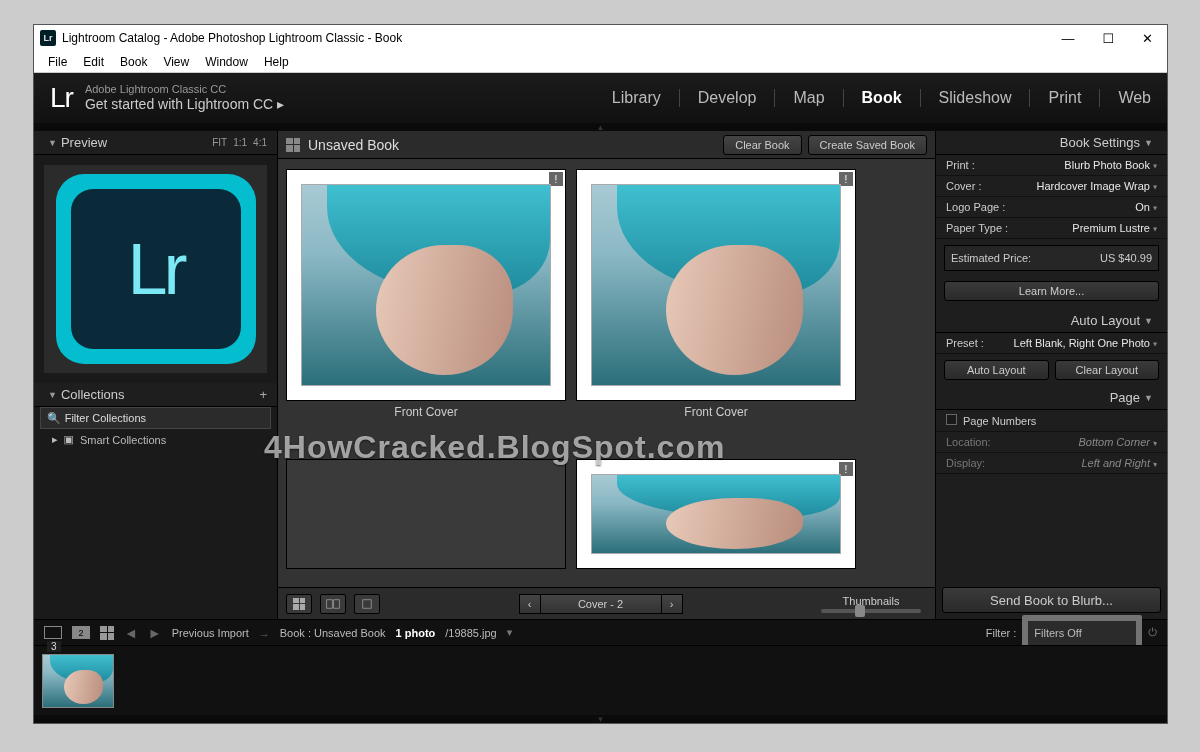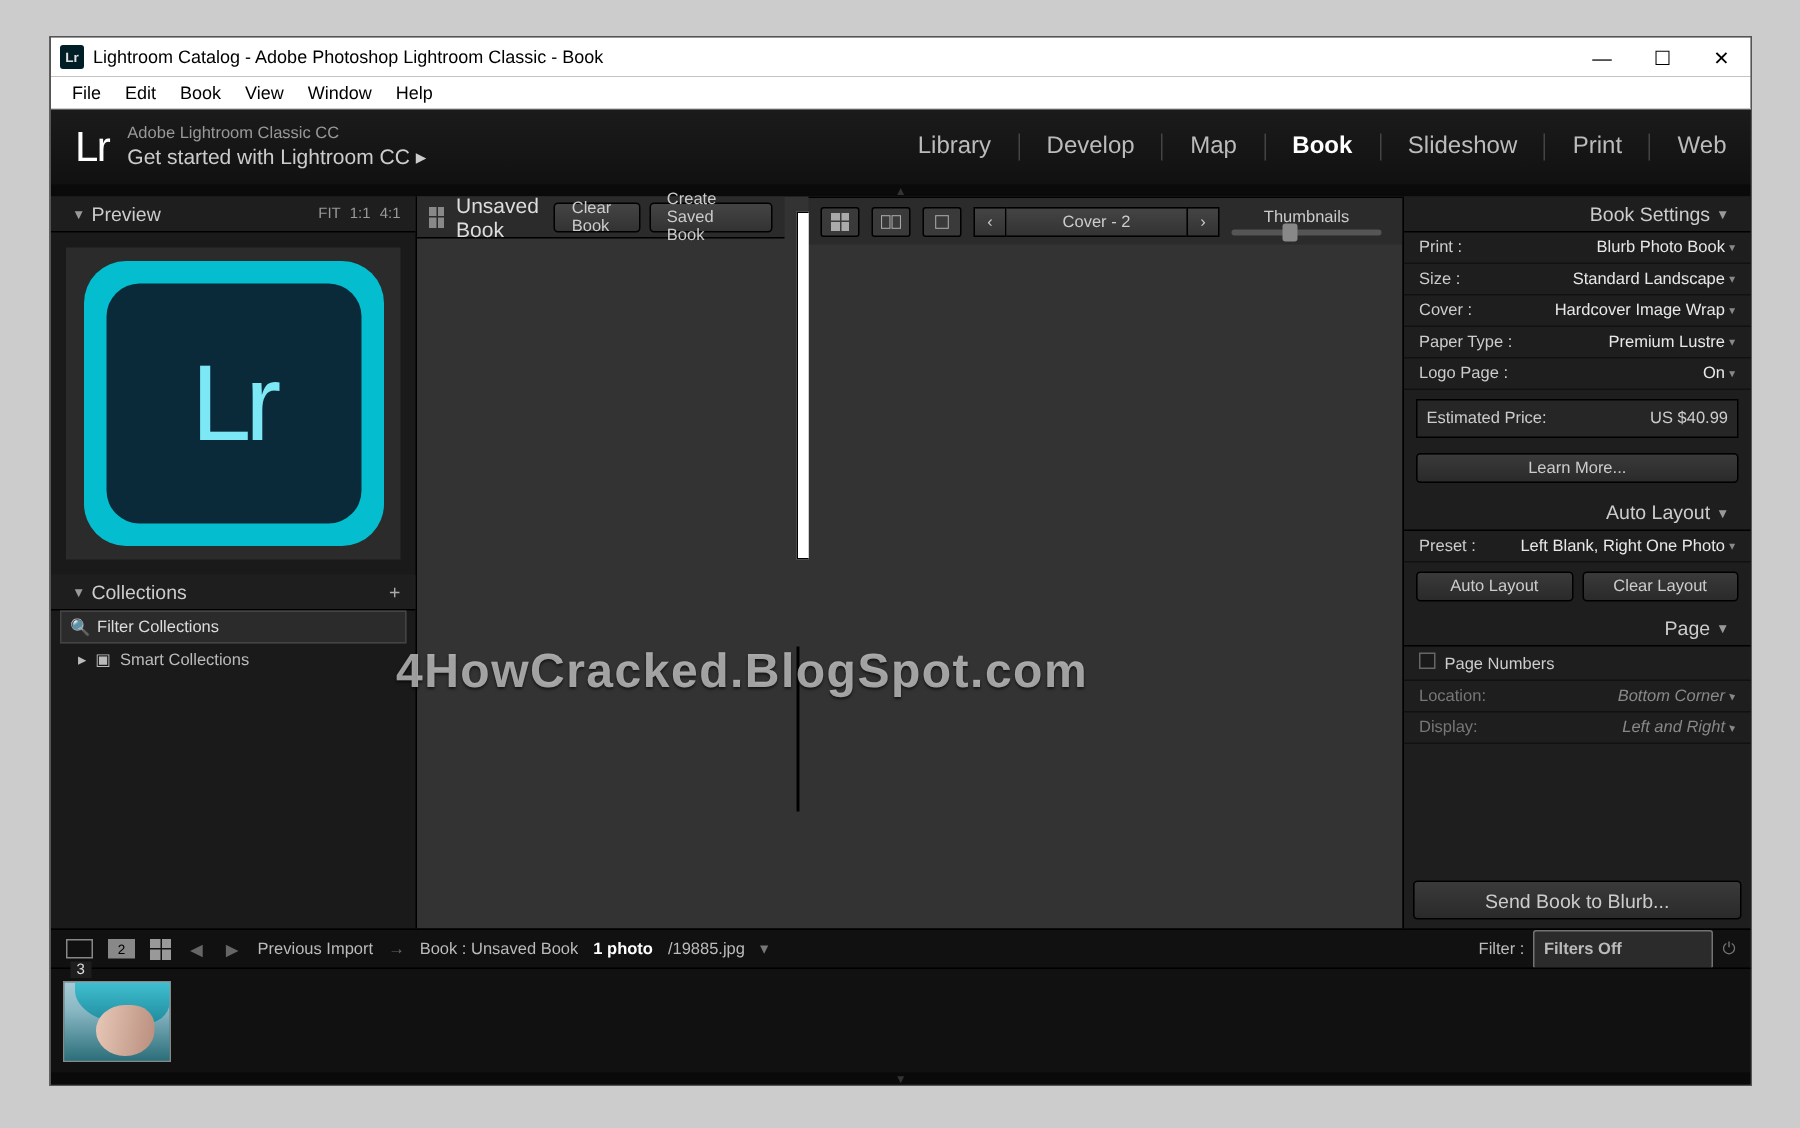--- a/index.html
+++ b/index.html
@@ -18,21 +18,21 @@
   .brandbar .lrlogo { font-size: 28px; font-weight: 300; color: #fff; margin-right: 12px; letter-spacing: -1px;}
   .brandbar .sub { display:flex; flex-direction:column; font-size:11px; line-height:1.2; color:#999;}
   .brandbar .sub .row2 { font-size:14px; color:#ccc;}
   .brandbar .modules { margin-left:auto; display:flex; align-items:center; gap:18px; color:#bbb; font-size:16px;}
   .brandbar .modules .sep { width:1px; height:18px; background:#444;}
   .brandbar .modules span { cursor:default;}
   .brandbar .modules .active { color:#fff; font-weight:600;}
   
   .main { flex:1; display:flex; background:#111; min-height:0;}
   .leftcol { width:244px; background:#1a1a1a; display:flex; flex-direction:column; border-right:1px solid #000;}
-  .midcol { flex:1; background:#333333; display:flex; flex-direction:row; min-width:0;}
+  .midcol { flex:1; background:#333333; display:flex; flex-direction:column; min-width:0;}
   .rightcol { width:232px; background:#1e1e1e; display:flex; flex-direction:column; border-left:1px solid #000;}
   
   .panelhdr { height:24px; background:#1e1e1e; display:flex; align-items:center; padding:0 10px; font-size:13px; color:#ccc; border-bottom:1px solid #000;}
   .panelhdr.right { justify-content:flex-end;}
   .panelhdr .tri { font-size:9px; margin:0 4px; color:#999;}
   .panelhdr .spacer { flex:1;}
   .panelhdr .small { font-size:10px; color:#999; margin-left:6px;}
   
   .previewbox { margin:10px; background:#2b2b2b; padding:6px; height:208px; display:flex; align-items:center; justify-content:center;}
   .lr-icon { width:200px; height:190px; background:#04becf; border-radius:28px; position:relative; display:flex; align-items:center; justify-content:center;}
@@ -87,21 +87,21 @@
   .rightcol .filler{flex:1;}
   
   .statusbar { height:26px; background:#111; border-top:1px solid #000; display:flex; align-items:center; padding:0 10px; font-size:11px; color:#bbb; gap:10px;}
   .statusbar .monico { width:18px; height:13px; border:1px solid #888; display:inline-block;}
   .statusbar .monico2 { width:18px; height:13px; background:#888; display:inline-flex; align-items:center; justify-content:center; color:#000; font-size:9px;}
   .statusbar .gridico2 { width:14px; height:14px; display:grid; grid-template-columns:1fr 1fr; gap:1px;}
   .statusbar .gridico2 i{background:#999;}
   .statusbar .arrow { color:#666; font-size:14px;}
   .statusbar .bold { color:#fff; font-weight:600;}
   .statusbar .filterdd { margin-left:auto; display:flex; align-items:center; gap:6px;}
-  .statusbar .fsel { width:120px; height:18px; background:#2b2b2b; border:1px solid #737373; padding:12px 6px; display:flex; align-items:center; border-radius:2px;font-weight:bold;}
+  .statusbar .fsel { width:120px; height:18px; background:#2b2b2b; border:6px solid #737373; padding:12px 6px; display:flex; align-items:center; border-radius:2px;}
   .filmstrip { height:70px; background:#111; display:flex; align-items:center; padding:4px 8px; gap:6px; border-top:1px solid #000;}
   .film-thumb { width:72px; height:54px; background:#2e6f7e; border:1px solid #888; position:relative;}
   .film-thumb .num { position:absolute; top:-14px; left:4px; color:#dddddd; font-size:10px; background:#1e1e1e; padding:0 4px;}
   .triangle-collapse { height:8px; background:#0a0a0a; display:flex; align-items:center; justify-content:center; color:#333; font-size:8px;}
   
   .watermark { position:absolute; left:230px; top:404px; color:rgba(255,255,255,0.6); font-size:32px; font-weight:bold; letter-spacing:1px; text-shadow:0 1px 2px rgba(0,0,0,0.6); pointer-events:none;}
 </style>
 </head>
 <body>
 
@@ -286,34 +286,30 @@
     <div class="rightcol">
       <div class="panelhdr right">
         <span>Book Settings</span>
         <span class="tri">▼</span>
       </div>
       <div class="setrow">
           <span>Print :</span>
           <span class="val dd">Blurb Photo Book</span>
         </div>
       <div class="setrow">
-          <span>Size :</span>
-          <span class="val dd">Standard Landscape</span>
-        </div>
-      <div class="setrow">
           <span>Cover :</span>
           <span class="val dd">Hardcover Image Wrap</span>
         </div>
       <div class="setrow">
+          <span>Logo Page :</span>
+          <span class="val dd">On</span>
+        </div>
+      <div class="setrow">
           <span>Paper Type :</span>
           <span class="val dd">Premium Lustre</span>
-        </div>
-      <div class="setrow">
-          <span>Logo Page :</span>
-          <span class="val dd">On</span>
         </div>
       <div class="pricebox">
         <span>Estimated Price:</span>
         <span class="val dd">US $40.99</span>
       </div>
       <div class="learnbtn">
           <span>Learn More...</span>
         </div>
 
       <div class="panelhdr right">

